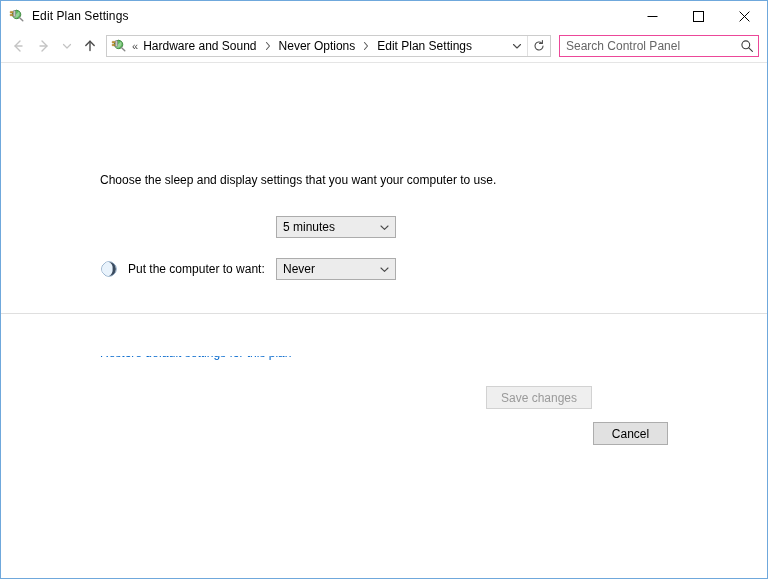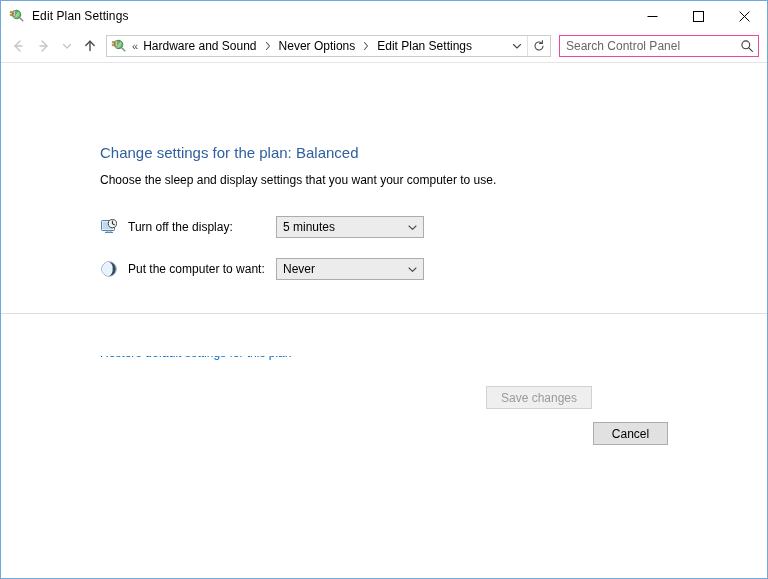--- a/index.html
+++ b/index.html
@@ -233,21 +233,21 @@
     margin-right: 10px;
   }
   .setting-label {
     font-size: 12px;
     color: #000000;
     white-space: nowrap;
   }
 
   .combo {
     position: absolute;
-    width: 148px;
+    width: 120px;
     height: 22px;
     border: 1px solid #acacac;
     background: #ececec;
     box-sizing: border-box;
     display: flex;
     align-items: center;
     cursor: default;
   }
   .combo.c1 { left: 275px; top: 153px; }
   .combo.c2 { left: 275px; top: 195px; gap: 31px; }
@@ -427,36 +427,22 @@
         <svg width="14" height="14" viewBox="0 0 14 14">
           <circle cx="5.8" cy="5.8" r="3.9" fill="none" stroke="#3c3c3c" stroke-width="1.1"></circle>
           <path d="M8.8 8.8l3.6 3.6" stroke="#3c3c3c" stroke-width="1.1" stroke-linecap="round"></path>
         </svg>
       </span>
     </div>
   </div>
 
   <div class="content">
 
-    <div class="page-title">Change settings for the plan: Balanced</div>
     <div class="page-subtitle">Choose the sleep and display settings that you want your computer to use.</div>
 
-    <div class="setting-row r1">
-      <span class="setting-icon">
-        <svg width="18" height="18" viewBox="0 0 18 18">
-          <rect x="1.5" y="2.5" width="13" height="10" rx="0.8" fill="#e8f2fb" stroke="#5a7ea8" stroke-width="1"></rect>
-          <rect x="2.8" y="3.8" width="10.4" height="7.4" fill="#bcd8f2"></rect>
-          <path d="M5.5 14.5h7" stroke="#5a7ea8" stroke-width="1.2" stroke-linecap="round"></path>
-          <path d="M7 12.5h4v2h-4z" fill="#cfd9e3" stroke="#5a7ea8" stroke-width="0.7"></path>
-          <circle cx="12.4" cy="5.6" r="4.1" fill="#f4f4f4" stroke="#4a4a4a" stroke-width="1"></circle>
-          <path d="M12.4 3.1v2.5l1.8 1.2" fill="none" stroke="#2b2b2b" stroke-width="1.1" stroke-linecap="round" stroke-linejoin="round"></path>
-        </svg>
-      </span>
-      <span class="setting-label">Turn off the display:</span>
-    </div>
     <div class="combo c1">
       <span class="combo-value">5 minutes</span>
       <span class="combo-arrow">
         <svg width="11" height="11" viewBox="0 0 11 11">
             <path d="M2 4L5.5 7.4 9 4" fill="none" stroke="#4a4a4a" stroke-width="1.1" stroke-linecap="round" stroke-linejoin="round"></path>
           </svg>
       </span>
     </div>
 
     <div class="setting-row r2">

